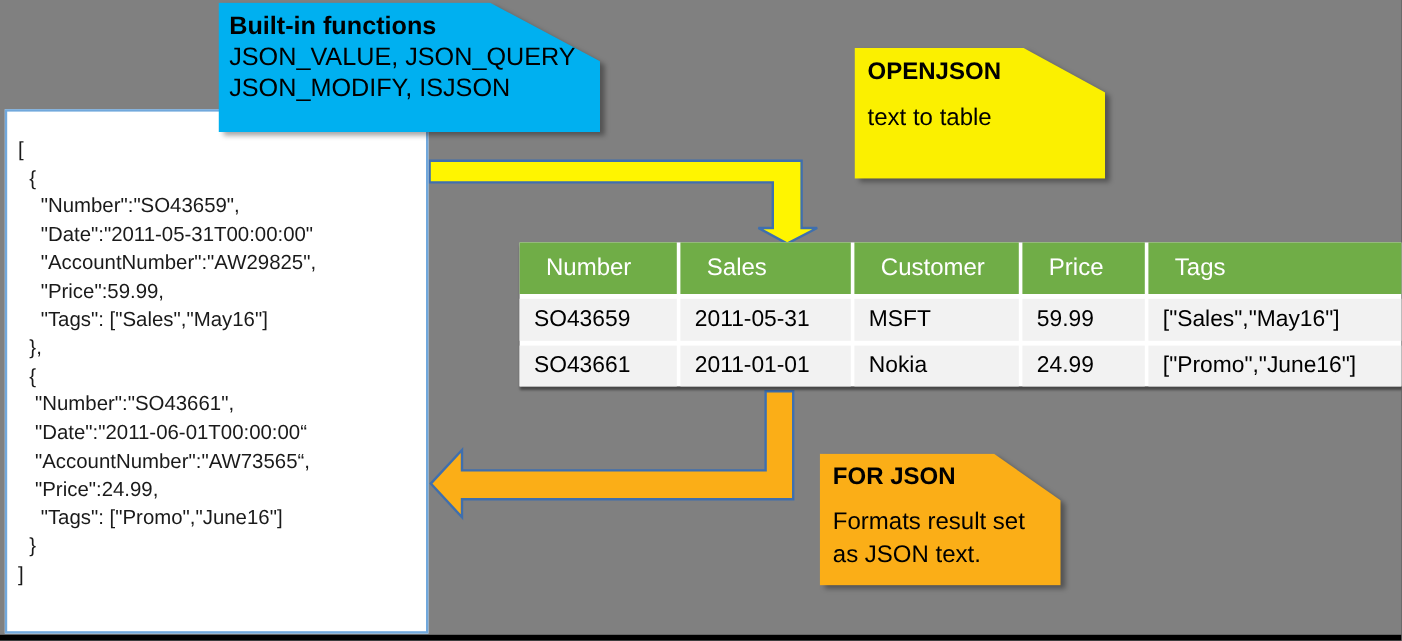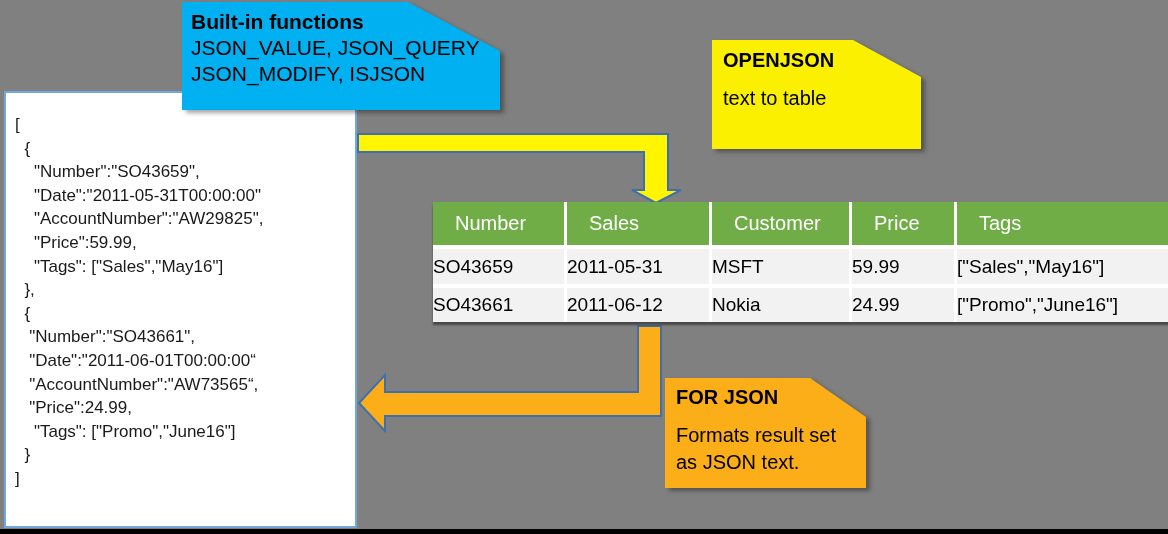--- a/index.html
+++ b/index.html
@@ -16,21 +16,21 @@
     background:#00B0F0;clip-path:polygon(0 0,226px 0,100% 49px,100% 100%,0 100%);
     padding:7px 0 0 9px;color:#000;
   }
   #callout-builtin .title{font-size:21px;font-weight:bold;line-height:26px;}
   #callout-builtin .line{font-size:21px;line-height:26px;}
   #callout-openjson{left:712px;top:40px;width:209px;height:109px;z-index:6;}
   #callout-openjson .inner{
     background:#FBF000;clip-path:polygon(0 0,141px 0,100% 37px,100% 100%,0 100%);
     padding:9px 0 0 11px;color:#000;
   }
-  #callout-forjson{left:665px;top:378px;width:201px;height:110px;z-index:6;}
+  #callout-forjson{left:683px;top:378px;width:201px;height:110px;z-index:6;}
   #callout-forjson .inner{
     background:#FBAE17;clip-path:polygon(0 0,145px 0,100% 39px,100% 100%,0 100%);
     padding:8px 0 0 11px;color:#000;
   }
   .c-title{font-size:20px;font-weight:bold;margin-bottom:13px;}
   .c-line{font-size:20px;line-height:27px;}
   
   #json-panel{
     position:absolute;left:4px;top:91px;width:353px;height:437px;box-sizing:border-box;
     background:#ffffff;border:2px solid #71A8DC;z-index:5;
@@ -48,21 +48,21 @@
     display:grid;grid-template-columns:131px 142px 137px 102px 1fr;
     grid-template-rows:43px 35px 34px;gap:4px 3px;background:#ffffff;
     box-shadow:0 3px 2px rgba(0,0,0,0.45);
   }
   .th{
     background:#70AD47;color:#ffffff;font-size:20px;line-height:43px;
     padding-left:22px;white-space:nowrap;overflow:hidden;
   }
   .td{
     background:#F2F2F2;color:#000000;font-size:19px;
-    white-space:nowrap;overflow:hidden;
+    padding-left:12px;white-space:nowrap;overflow:hidden;
     display:flex;align-items:center;
   }
   
   #bottom-bar{position:absolute;left:0;top:529px;width:1168px;height:5px;background:#000;z-index:7;}
 </style>
 </head>
 <body>
 
 <div id="canvas">
 
@@ -120,21 +120,21 @@
     <div class="th">Price</div>
     <div class="th">Tags</div>
 
     <div class="td">SO43659</div>
     <div class="td">2011-05-31</div>
     <div class="td">MSFT</div>
     <div class="td">59.99</div>
     <div class="td">["Sales","May16"]</div>
 
     <div class="td">SO43661</div>
-    <div class="td">2011-06-12</div>
+    <div class="td">2011-01-01</div>
     <div class="td">Nokia</div>
     <div class="td">24.99</div>
     <div class="td">["Promo","June16"]</div>
   </div>
 
   <div id="bottom-bar"></div>
 
 </div>
 
 </body></html>

